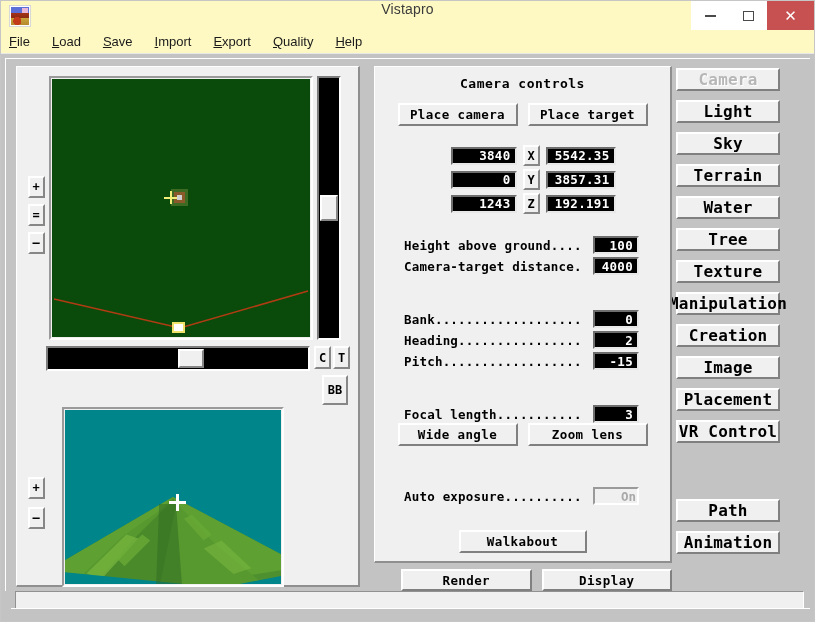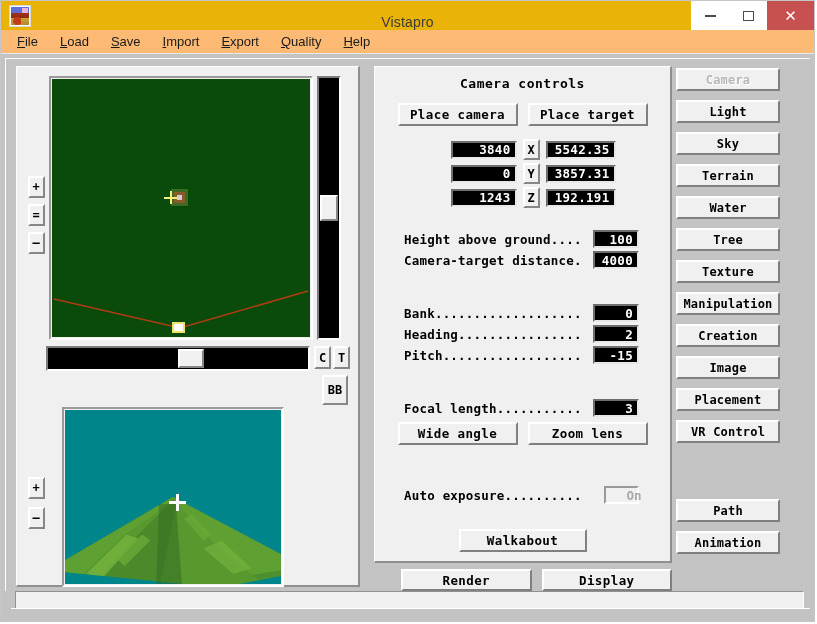--- a/index.html
+++ b/index.html
@@ -17,23 +17,23 @@
     width: 815px; height: 622px;
     border: 1px solid #c6c6c6;
     background: #ffffff;
     box-sizing: border-box;
     display: flex; flex-direction: column;
   }
 
   
   .titlebar {
     height: 29px; min-height: 29px;
-    background: #eab308;
-    position: relative;
-    display: flex; align-items: flex-end;
+    background: #fef9c3;
+    position: relative;
+    display: flex; align-items: flex-start;
   }
   .app-icon {
     position: absolute; left: 8px; top: 4px;
     width: 22px; height: 22px;
     border: 1px solid #d8d8d8;
     background: #ffffff;
     box-sizing: border-box;
     padding: 1px;
   }
   .app-icon .glyph {
@@ -63,24 +63,24 @@
     display: flex; align-items: center; justify-content: center;
     background: #ffffff; color: #4a4a4a; font-size: 13px;
   }
   .win-btn .bar { width: 11px; height: 2px; background: #4a4a4a; }
   .win-btn .sq { width: 11px; height: 10px; border: 1.5px solid #4a4a4a; box-sizing: border-box;}
   .win-btn.close { background: #c75050; color: #ffffff; width: 47px; font-size: 15px; }
 
   
   .menubar {
     height: 23px; min-height: 23px;
-    background: #fdba74;
+    background: #fef9c3;
     border-bottom: 1px solid #e8e8e8;
     display: flex; align-items: center;
-    padding-left: 16px;
+    padding-left: 8px;
     gap: 0px;
   }
   .menu-item {
     font-size: 13px; color: #1b1b1b;
     padding: 2px 11px 2px 0px;
     margin-right: 11px;
     white-space: nowrap;
   }
   .menu-item u { text-decoration: underline; }
 
@@ -299,21 +299,21 @@
     box-sizing: border-box;
     letter-spacing: .4px;
   }
   .place-row {
     display: flex; gap: 10px; justify-content: center;
     margin-top: 12px;
   }
   .place-btn { width: 120px; height: 23px; }
 
   .coord-grid {
-    margin-top: 13px;
+    margin-top: 19px;
     display: flex; flex-direction: column; gap: 3px; align-items: center; padding-left: 21px;
   }
   .coord-row { display: flex; align-items: center; gap: 6px; }
   .field {
     background: #000000; color: #ffffff;
     font-family: "DejaVu Sans Mono", monospace;
     font-size: 12.5px; font-weight: bold;
     display: flex; align-items: center; justify-content: flex-end;
     padding-right: 4px;
     border-top: 2px solid #6e6e6e; border-left: 2px solid #6e6e6e;
@@ -344,26 +344,26 @@
     font-size: 12.5px; font-weight: bold; color: #000000;
     letter-spacing: .2px;
     white-space: pre;
   }
   .lbl-field { margin-left: auto; margin-right: 31px; padding-left: 25px; }
   .field-val { width: 46px; height: 18px; }
   .gap-lg { height: 19px; }
   .gap-md { height: 13px; }
 
   .lens-row {
-    display: flex; gap: 10px; justify-content: center; margin-top: 5px;
+    display: flex; gap: 10px; justify-content: center; 
   }
   .lens-btn { width: 120px; height: 23px; }
 
   .disabled-field {
-    width: 35px; height: 18px;
+    width: 46px; height: 18px;
     background: #f0f0f0; color: #a9a9a9;
     font-family: "DejaVu Sans Mono", monospace;
     font-size: 12.5px; font-weight: bold;
     display: flex; align-items: center; justify-content: center;
     border-top: 2px solid #9a9a9a; border-left: 2px solid #9a9a9a;
     border-right: 2px solid #ffffff; border-bottom: 2px solid #ffffff;
     box-sizing: border-box;
   }
   .walk-row { display: flex; justify-content: center; margin-top: 25px; }
   .walk-btn { width: 128px; height: 23px; }
@@ -378,21 +378,21 @@
     margin-left: 4px;
     width: 110px; min-width: 110px;
     display: flex; flex-direction: column;
     gap: 9px;
     padding-top: 2px;
   }
   .side-btn {
     width: 104px; height: 23px;
     background: #f0f0f0;
     font-family: "DejaVu Sans Mono", monospace;
-    font-size: 12px; font-weight: bold; color: #000000;
+    font-size: 16px; font-weight: bold; color: #000000;
     display: flex; align-items: center; justify-content: center;
     border-top: 2px solid #ffffff; border-left: 2px solid #ffffff;
     border-right: 2px solid #808080; border-bottom: 2px solid #808080;
     box-sizing: border-box;
     letter-spacing: .2px;
   }
   .side-btn.disabled {
     color: #b7b7b7;
     text-shadow: 1px 1px 0 #ffffff;
   }

